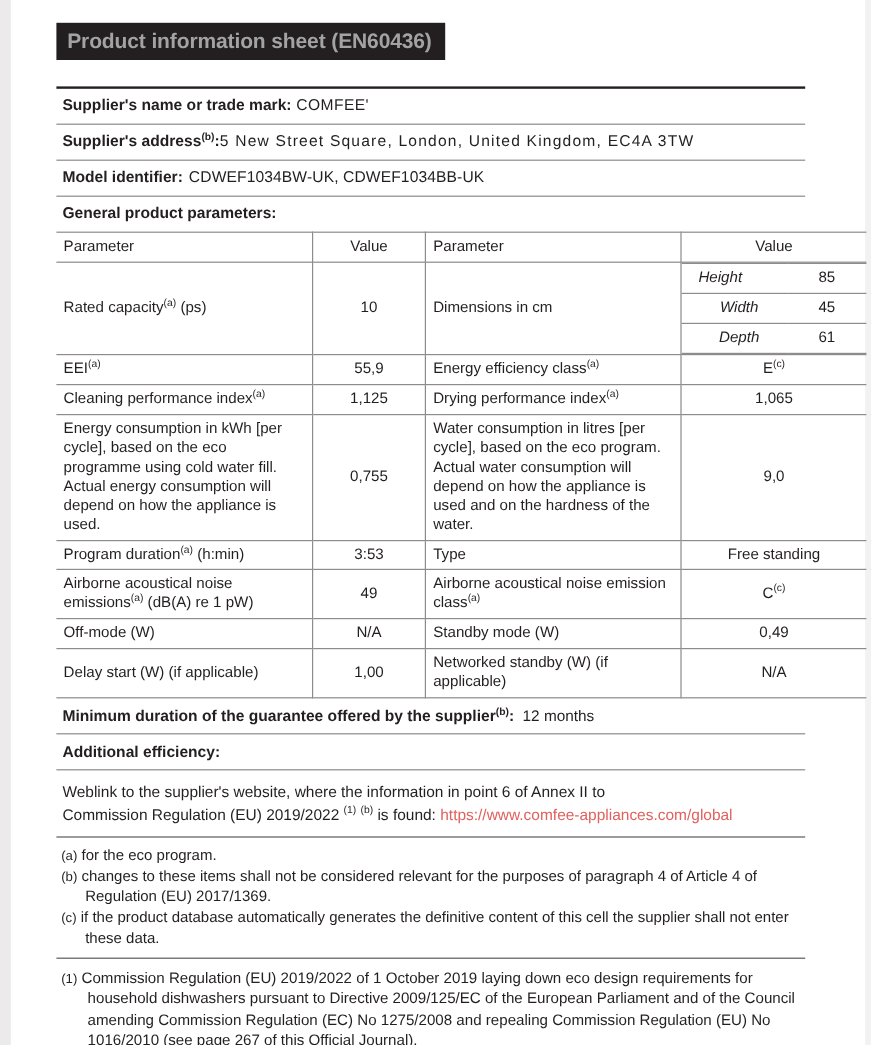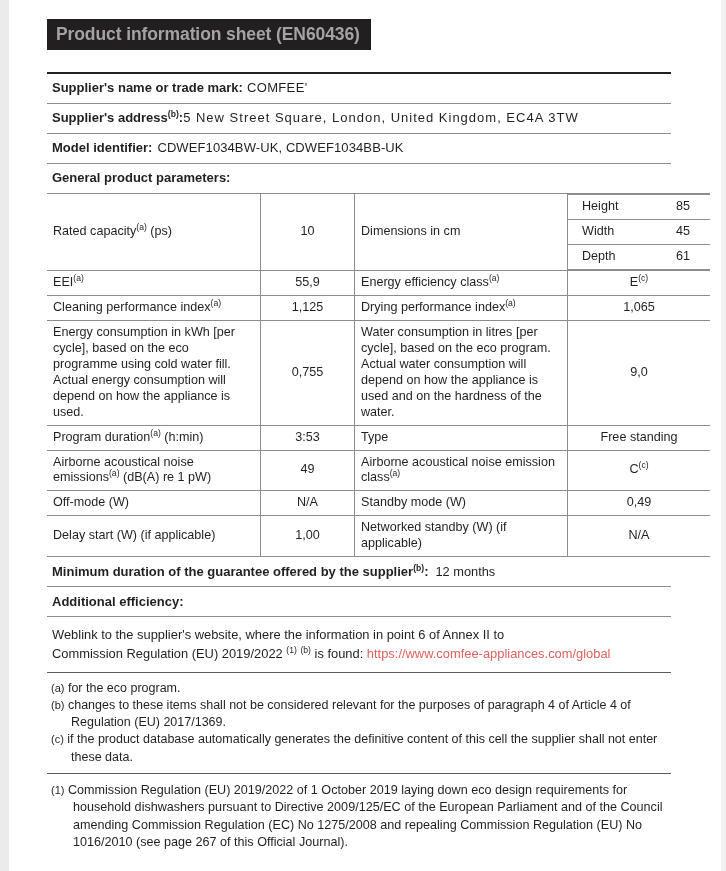--- a/index.html
+++ b/index.html
@@ -104,24 +104,24 @@
     border-collapse: collapse;
     width: 100%;
     table-layout: fixed;
     font-size: 12.6px;
   }
   .dim-table td {
     border: none;
     padding: 5.5px 6px;
     line-height: 1.2;
   }
-  .dim-table tr + tr td { border-top: 1.15px solid #8d8b8c; }
+  .dim-table tr + tr td { border-top: 1.15px solid #8d8b8c; text-align: center; }
   .dim-label { width: 68px; padding-left: 14px !important; text-align: left; }
   .dim-value { text-align: center; }
-  .dim-sep { border-right: 1.15px solid #8d8b8c; }
+  .dim-sep { border-right: 1.15px solid #8d8b8c; font-style: italic; }
 
   .tall-cell { padding-top: 8px; padding-bottom: 8px; }
   .para-cell { line-height: 1.33; padding: 7px 6px 7px 6px; }
 
   
   .guarantee-row {
     padding: 7px 2px 7px 5px;
     font-size: 13px;
   }
   .guarantee-row b { font-weight: bold; }
@@ -200,20 +200,26 @@
     <div class="rule-thin"></div>
 
     <div class="hdr-row">
       <b>General product parameters:</b>
     </div>
   </div>
 
   
   <table class="params">
     <tbody>
+        <tr>
+      <td class="c-param vline hdrcell">Parameter</td>
+      <td class="c-val vline hdrcell">Value</td>
+      <td class="c-param2 vline hdrcell">Parameter</td>
+      <td class="c-val2 hdrcell">Value</td>
+    </tr>
 
     <tr>
       <td class="c-param vline">
         <span>Rated capacity</span><sup class="fn">(a)</sup> <span>(ps)</span>
       </td>
       <td class="c-val vline">10</td>
       <td class="c-param2 vline">Dimensions in cm</td>
       <td class="c-val2" style="padding:0;">
         <table class="dim-table">
           <tbody>

